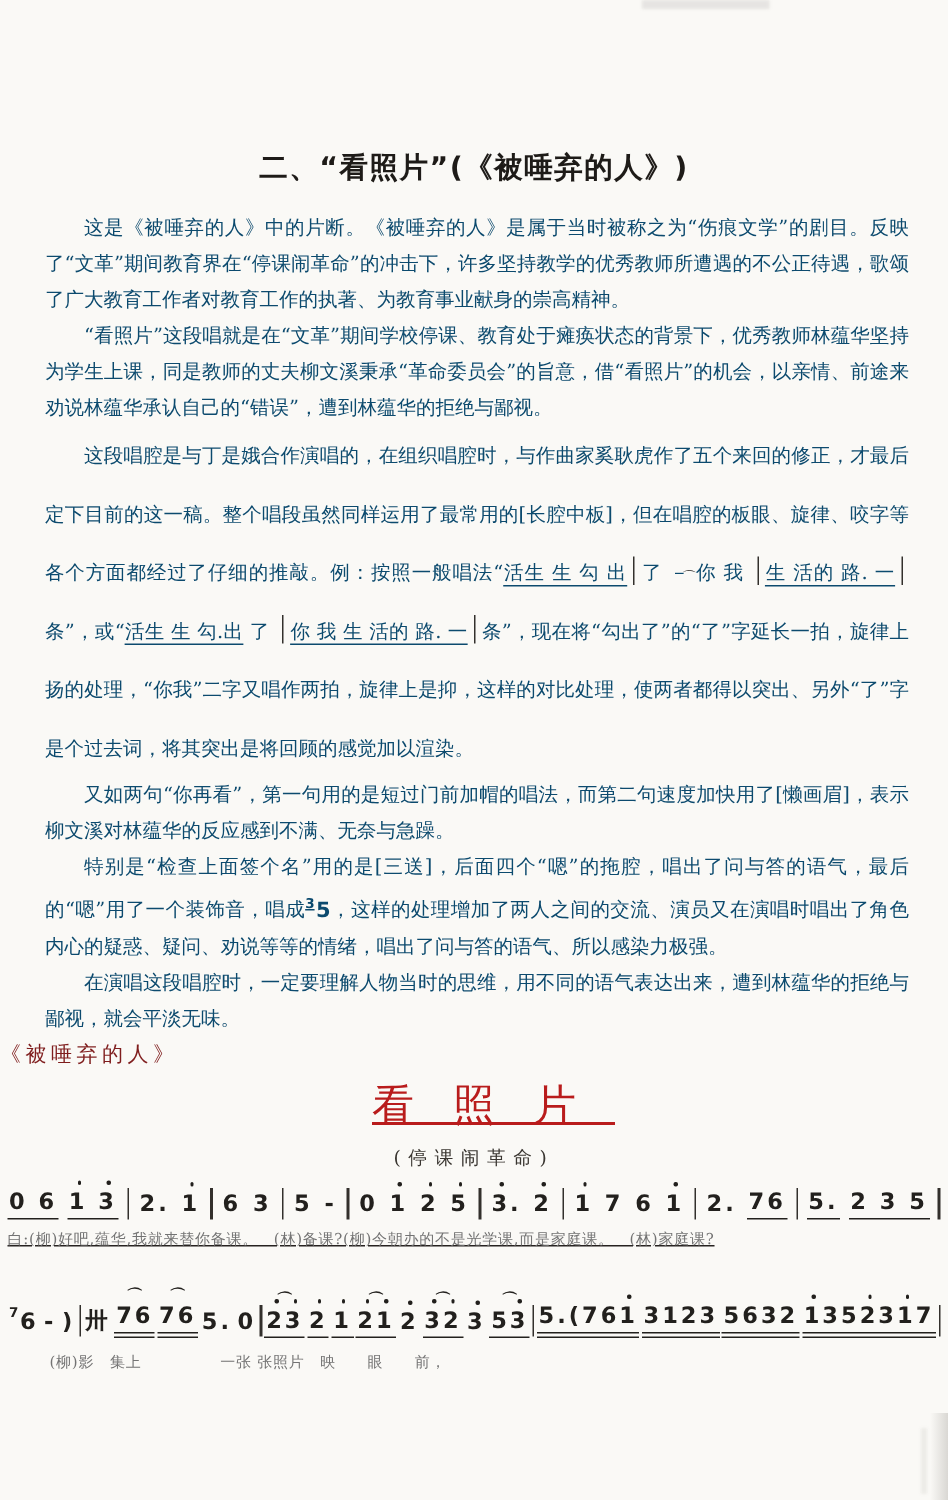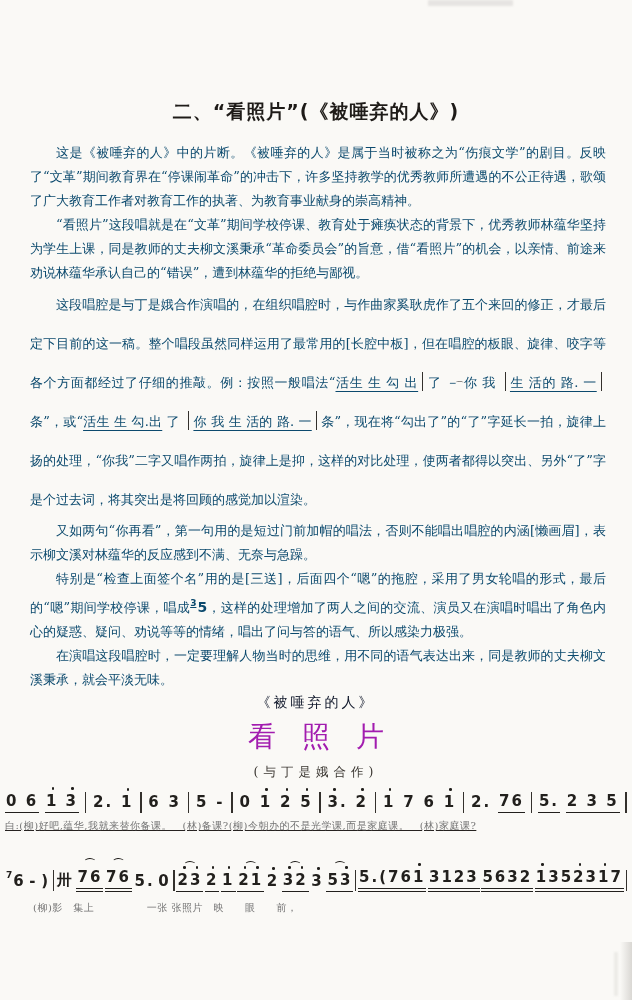--- a/index.html
+++ b/index.html
@@ -29,27 +29,27 @@
   .essay p{margin:0;text-indent:2em;}
   .essay p.nt{line-height:39px;}
   .seg-u{text-decoration:underline;text-underline-offset:4px;text-decoration-thickness:1px;}
   .seg-arc{position:relative;}
   .seg-arc::before{content:"⌒";position:absolute;top:-9px;left:1px;font-size:10px;color:#2a2623;}
   .seg-bar{display:inline-block;width:1.3px;height:19px;background:#33302c;margin:0 4px;vertical-align:-4px;}
   .gn{font-family:"DejaVu Sans", sans-serif;font-weight:700;font-size:14px;white-space:nowrap;}
   .gn sup{font-size:9px;text-decoration:underline;margin-right:1px;}
   
   .score-series{
-    position:absolute;top:694px;left:0;width:100%;text-align:center;
-    font-size:14px;letter-spacing:3px;color:#0f172a;
+    position:absolute;top:694px;left:0;width:100%;
+    font-size:14px;letter-spacing:3px;color:#7f1d1d;
   }
   .score-title{
     position:absolute;top:718px;left:0;width:100%;text-align:center;
     font-size:28px;letter-spacing:26px;text-indent:26px;
-    color:#a21caf;font-weight:400;
+    color:#b91c1c;font-weight:400;text-decoration:underline;
   }
   .score-collab{
     position:absolute;top:764px;left:0;width:100%;text-align:center;
     font-size:12.5px;letter-spacing:5px;color:#3a3631;
   }
   
   .system{position:absolute;left:5px;right:5px;}
   .sys1{top:792px;text-decoration:underline;}
   .sys2{top:868px;}
   .mrow{display:flex;justify-content:space-between;align-items:flex-end;width:100%;}
@@ -95,28 +95,28 @@
 <div class="page">
 
   <div class="smudge-top"></div>
 
   <h1 class="main-title">二、“看照片”(《被唾弃的人》)</h1>
 
   <div class="essay">
       <p><span>这是《被唾弃的人》中的片断。《被唾弃的人》是属于当时被称之为“伤痕文学”的剧目。反映了“文革”期间教育界在“停课闹革命”的冲击下，许多坚持教学的优秀教师所遭遇的不公正待遇，歌颂了广大教育工作者对教育工作的执著、为教育事业献身的崇高精神。</span></p>
       <p><span>“看照片”这段唱就是在“文革”期间学校停课、教育处于瘫痪状态的背景下，优秀教师林蕴华坚持为学生上课，同是教师的丈夫柳文溪秉承“革命委员会”的旨意，借“看照片”的机会，以亲情、前途来劝说林蕴华承认自己的“错误”，遭到林蕴华的拒绝与鄙视。</span></p>
       <p class="nt"><span>这段唱腔是与丁是娥合作演唱的，在组织唱腔时，与作曲家奚耿虎作了五个来回的修正，才最后定下目前的这一稿。整个唱段虽然同样运用了最常用的[长腔中板]，但在唱腔的板眼、旋律、咬字等各个方面都经过了仔细的推敲。例：按照一般唱法“</span><span class="seg-u">活生 生 勾 出</span><span class="seg-bar"></span><span class="seg-arc">了 － </span><span>你 我 </span><span class="seg-bar"></span><span class="seg-u">生 活的 路.  一</span><span class="seg-bar"></span><span>条”，或“</span><span class="seg-u">活生 生 勾.出</span><span> 了 </span><span class="seg-bar"></span><span class="seg-u">你 我 生 活的 路.  一</span><span class="seg-bar"></span><span>条”，现在将“勾出了”的“了”字延长一拍，旋律上扬的处理，“你我”二字又唱作两拍，旋律上是抑，这样的对比处理，使两者都得以突出、另外“了”字是个过去词，将其突出是将回顾的感觉加以渲染。</span></p>
-      <p><span>又如两句“你再看”，第一句用的是短过门前加帽的唱法，否则不能唱出唱腔的内涵[懒画眉]，表示柳文溪对林蕴华的反应感到不满、无奈与急躁。</span></p>
-      <p><span>特别是“检查上面签个名”用的是[三送]，后面四个“嗯”的拖腔，采用了男女轮唱的形式，最后的“嗯”期间学校停课，唱成</span><span class="gn"><sup>3</sup>5</span><span>，这样的处理增加了两人之间的交流、演员又在演唱时唱出了角色内心的疑惑、疑问、劝说等等的情绪，唱出了问与答的语气、所以感染力极强。</span></p>
-      <p><span>在演唱这段唱腔时，一定要理解人物当时的思维，用不同的语气表达出来，同是教师的丈夫柳文溪秉承，就会平淡无味。</span></p>
+      <p><span>又如两句“你再看”，第一句用的是短过门前加帽的唱法，而第二句速度加快用了[懒画眉]，表示柳文溪对林蕴华的反应感到不满、无奈与急躁。</span></p>
+      <p><span>特别是“检查上面签个名”用的是[三送]，后面四个“嗯”的拖腔，唱出了问与答的语气，最后的“嗯”用了一个装饰音，唱成</span><span class="gn"><sup>3</sup>5</span><span>，这样的处理增加了两人之间的交流、演员又在演唱时唱出了角色内心的疑惑、疑问、劝说等等的情绪，唱出了问与答的语气、所以感染力极强。</span></p>
+      <p><span>在演唱这段唱腔时，一定要理解人物当时的思维，用不同的语气表达出来，遭到林蕴华的拒绝与鄙视，就会平淡无味。</span></p>
     </div>
 
   <div class="score-series">《被唾弃的人》</div>
   <div class="score-title">看照片</div>
-  <div class="score-collab">(与丁是娥合作)</div>
+  <div class="score-collab">(停课闹革命)</div>
 
   <div class="system sys1">
     <div class="mrow">
         <span class="tok u1"><span class="ch">0</span><span class="ch"> </span><span class="ch">6</span></span>
         <span class="tok u1"><span class="ch hd">1</span><span class="ch"> </span><span class="ch hd">3</span></span>
         <span class="bar"></span>
         <span class="tok"><span class="ch">2</span><span class="ch">.</span></span>
         <span class="tok"><span class="ch hd">1</span></span>
         <span class="bar"></span>
         <span class="tok"><span class="ch">6</span></span>

